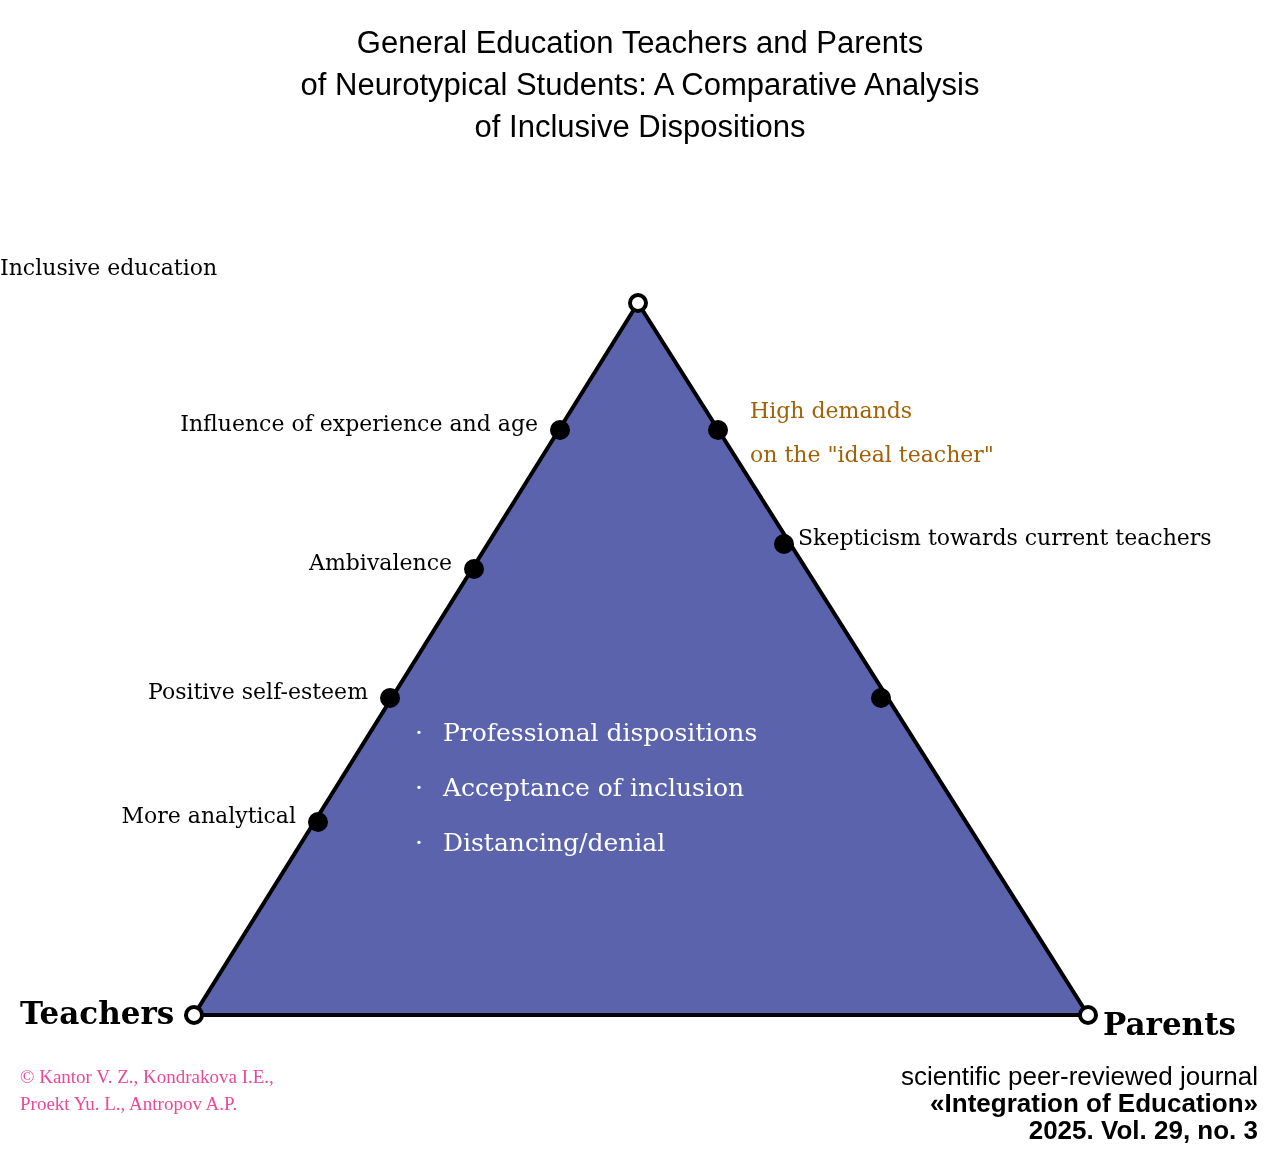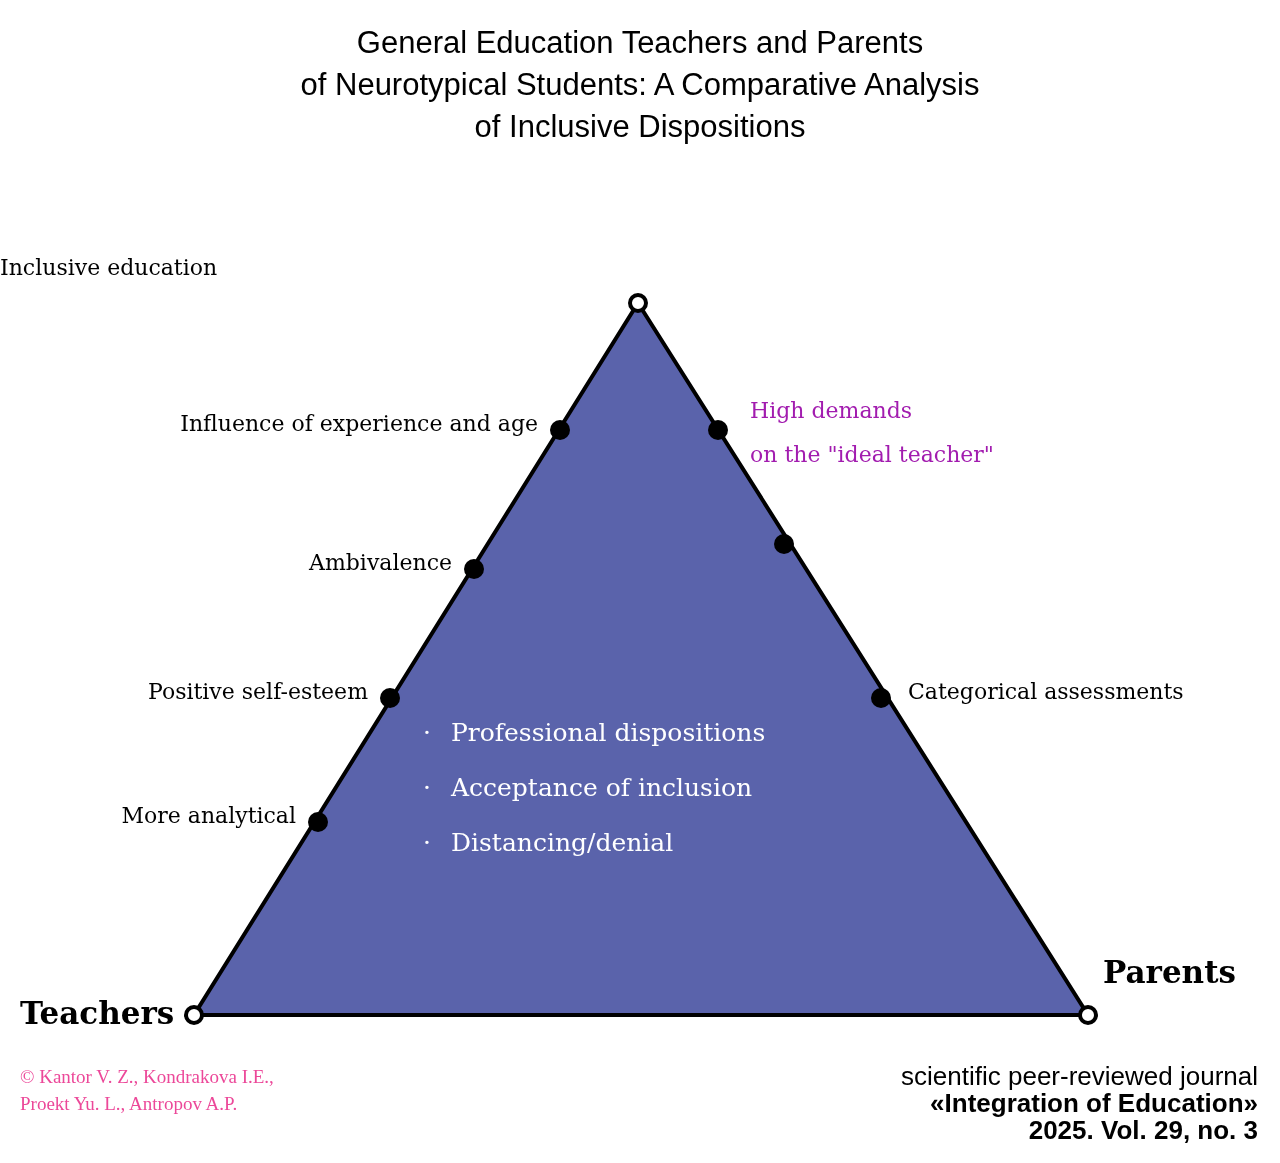--- a/index.html
+++ b/index.html
@@ -73,21 +73,21 @@
     font-weight: 700;
     color: #000;
   }
 
   
   .two-line {
     position: absolute;
     font-family: "DejaVu Serif", serif;
     font-size: 22px;
     line-height: 44px;
-    color: #a21caf;
+    color: #a16207;
     white-space: pre-line;
   }
 
   
   .factors-title {
     position: absolute;
     left: 0;
     width: 1280px;
     top: 628px;
     text-align: center;
@@ -95,21 +95,20 @@
     font-size: 27px;
     color: #ffffff;
   }
   .factors-list {
     position: absolute;
     left: 415px;
     top: 718px;
     font-family: "DejaVu Serif", serif;
     font-size: 25px;
     color: #ffffff;
-    margin-left: 8px;
   }
   .factors-list .fitem {
     display: block;
     margin-bottom: 26px;
     white-space: nowrap;
   }
   .factors-list .bullet {
     display: inline-block;
     width: 28px;
     color: #ffffff;
@@ -169,30 +168,30 @@
     <circle cx="318" cy="822" r="10" fill="#000000"></circle>
 
     <circle cx="718" cy="430" r="10" fill="#000000"></circle>
     <circle cx="784" cy="544" r="10" fill="#000000"></circle>
     <circle cx="881" cy="698" r="10" fill="#000000"></circle>
   </svg>
 
   <div class="apex-label">Inclusive education</div>
 
   <div class="corner-label" style="left:20px; top:995px;">Teachers</div>
-  <div class="corner-label" style="left:1103px; top:954px;">Parents</div>
+  <div class="corner-label" style="left:1103px; top:1006px;">Parents</div>
 
   <div class="lbl r" style="left:60px; top:411px; width:478px;">Influence of experience and age</div>
   <div class="lbl r" style="left:60px; top:550px; width:392px;">Ambivalence</div>
   <div class="lbl r" style="left:40px; top:679px; width:328px;">Positive self-esteem</div>
   <div class="lbl r" style="left:20px; top:803px; width:276px;">More analytical</div>
 
   <div class="two-line" style="left:750px; top:389px;">High demands
 on the "ideal teacher"</div>
-  <div class="lbl l" style="left:908px; top:679px;">Categorical assessments</div>
+  <div class="lbl l" style="left:798px; top:525px;">Skepticism towards current teachers</div>
 
 
   <div class="factors-list">
     <span class="fitem">
       <span class="bullet">·</span><span>Professional dispositions</span>
     </span>
     <span class="fitem">
       <span class="bullet">·</span><span>Acceptance of inclusion</span>
     </span>
     <span class="fitem">

